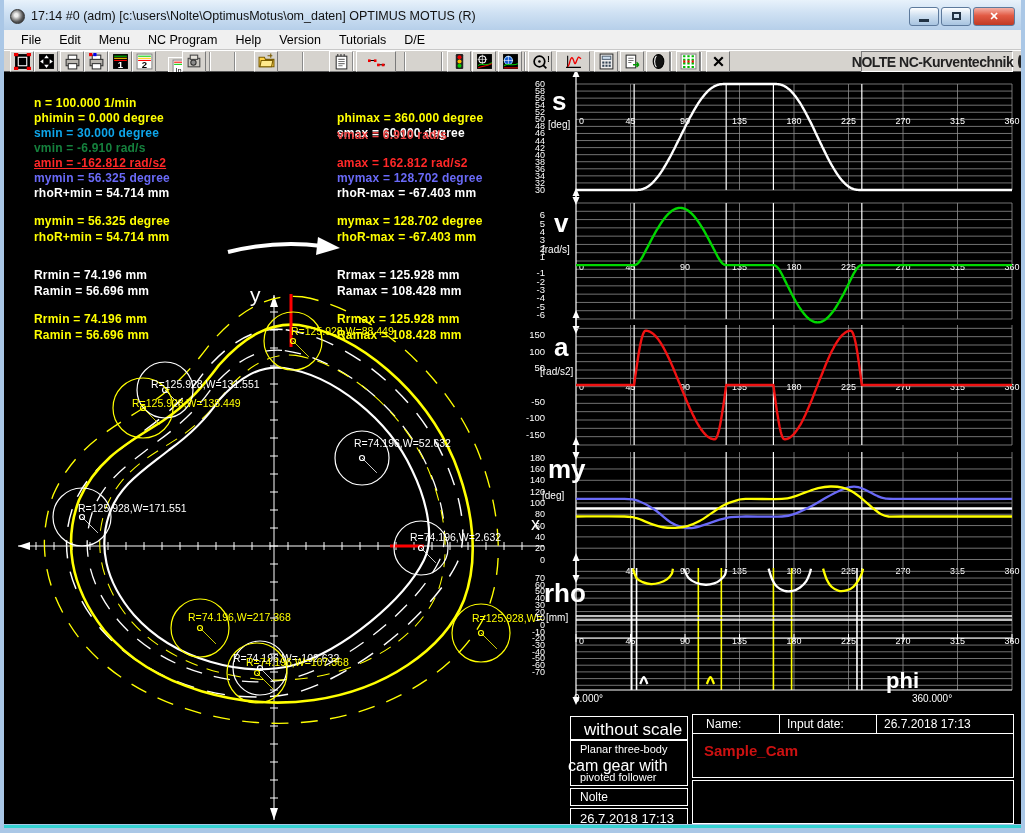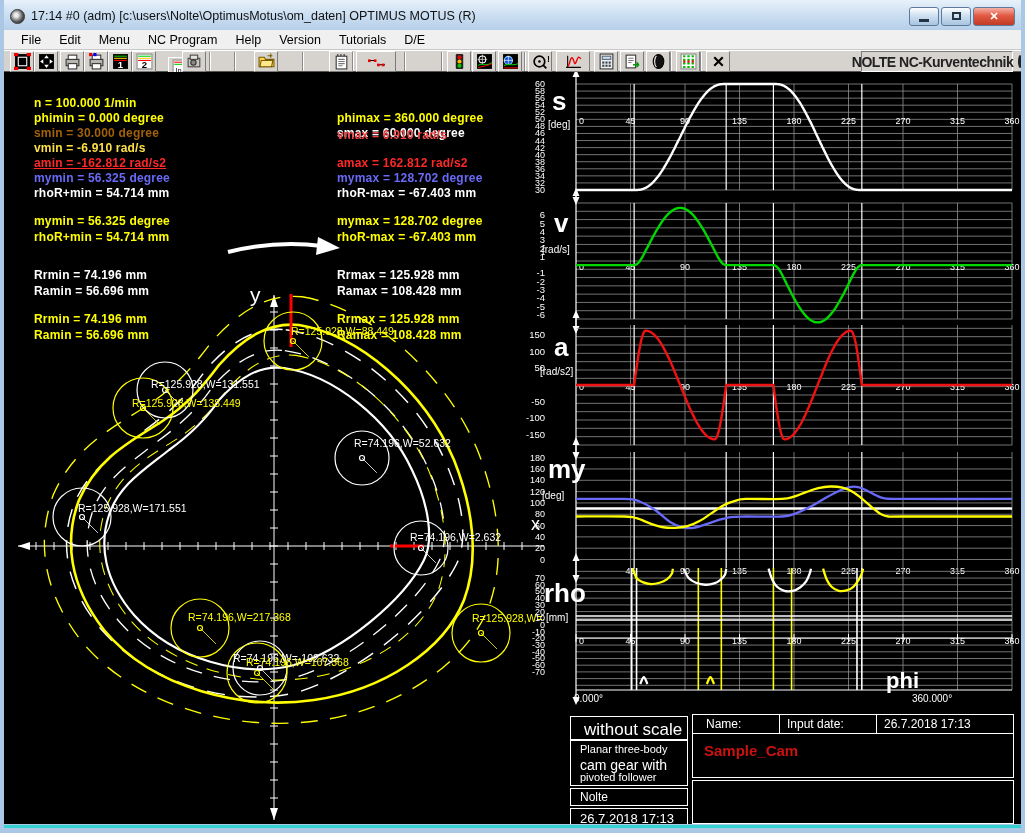--- a/index.html
+++ b/index.html
@@ -687,22 +687,22 @@
         <line x1="379" y1="562" x2="379" y2="570" stroke="#fff" stroke-width="1"></line>
         <line x1="433.5" y1="562" x2="433.5" y2="570" stroke="#fff" stroke-width="1"></line>
         <line x1="488" y1="562" x2="488" y2="570" stroke="#fff" stroke-width="1"></line>
         <text x="362" y="616" fill="#fff" font-size="22" font-weight="bold">phi</text>
         <text x="50" y="630" fill="#fff" font-size="10">0.000°</text>
         <text x="388" y="630" fill="#fff" font-size="10">360.000°</text>
       </svg>
     <div id="params">
         <div class="param" style="left: 30px; top: 24px; color: rgb(255, 255, 0);">n = 100.000 1/min</div>
         <div class="param" style="left: 30px; top: 39px; color: rgb(255, 255, 0);">phimin = 0.000 degree</div>
-        <div class="param" style="left: 30px; top: 54px; color: #a16207;">smin = 30.000 degree</div>
-        <div class="param" style="left: 30px; top: 69px; color: #fde047;">vmin = -6.910 rad/s</div>
+        <div class="param" style="left: 30px; top: 54px; color: #0ea5e9;">smin = 30.000 degree</div>
+        <div class="param" style="left: 30px; top: 69px; color: #15803d;">vmin = -6.910 rad/s</div>
         <div class="param" style="left: 30px; top: 84px; color: rgb(255, 40, 40); text-decoration: underline;">amin = -162.812 rad/s2</div>
         <div class="param" style="left: 30px; top: 99px; color: rgb(106, 106, 248);">mymin = 56.325 degree</div>
         <div class="param" style="left: 30px; top: 114px; color: rgb(255, 255, 255);">rhoR+min = 54.714 mm</div>
         <div class="param" style="left: 333px; top: 39px; color: rgb(255, 255, 0);">phimax = 360.000 degree</div>
         <div class="param" style="left: 333px; top: 54px; color: rgb(255, 255, 255);">smax = 60.000 degree</div>
         <div class="param" style="left: 333px; top: 56px; color: #ef4444;">vmax = 6.910 rad/s</div>
         <div class="param" style="left: 333px; top: 84px; color: rgb(255, 40, 40);">amax = 162.812 rad/s2</div>
         <div class="param" style="left: 333px; top: 99px; color: rgb(106, 106, 248);">mymax = 128.702 degree</div>
         <div class="param" style="left: 333px; top: 114px; color: rgb(255, 255, 255);">rhoR-max = -67.403 mm</div>
         <div class="param" style="left: 30px; top: 142px; color: rgb(255, 255, 0);">mymin = 56.325 degree</div>
@@ -717,21 +717,21 @@
         <div class="param" style="left: 30px; top: 256px; color: rgb(255, 255, 0);">Ramin = 56.696 mm</div>
         <div class="param" style="left: 333px; top: 240px; color: rgb(255, 255, 0);">Rrmax = 125.928 mm</div>
         <div class="param" style="left: 333px; top: 256px; color: rgb(255, 255, 0);">Ramax = 108.428 mm</div>
       </div>
 
     <div id="titleblock">
       <div class="tb-box" style="left:566px;top:644px;width:118px;height:24px"></div>
       <span class="tb-text" style="left:580px;top:648px;font-size:17px">without scale</span>
       <div class="tb-box" style="left:566px;top:668px;width:118px;height:46px"></div>
       <span class="tb-text" style="left:576px;top:671px;font-size:11px">Planar three-body</span>
-      <span class="tb-text" style="left:576px;top:685px;font-size:14px">cam gear with</span>
+      <span class="tb-text" style="left:564px;top:685px;font-size:16px">cam gear with</span>
       <span class="tb-text" style="left:576px;top:699px;font-size:11px">pivoted follower</span>
       <div class="tb-box" style="left:566px;top:716px;width:118px;height:18px"></div>
       <span class="tb-text" style="left:576px;top:718px;font-size:12px">Nolte</span>
       <div class="tb-box" style="left:566px;top:736px;width:118px;height:20px"></div>
       <span class="tb-text" style="left:576px;top:739px;font-size:13px">26.7.2018 17:13</span>
 
       <div class="tb-box" style="left:688px;top:642px;width:322px;height:64px"></div>
       <div class="tb-box" style="left:688px;top:642px;width:322px;height:20px"></div>
       <div class="tb-box" style="left:775px;top:642px;width:98px;height:20px"></div>
       <span class="tb-text" style="left:702px;top:645px;font-size:12px">Name:</span>

